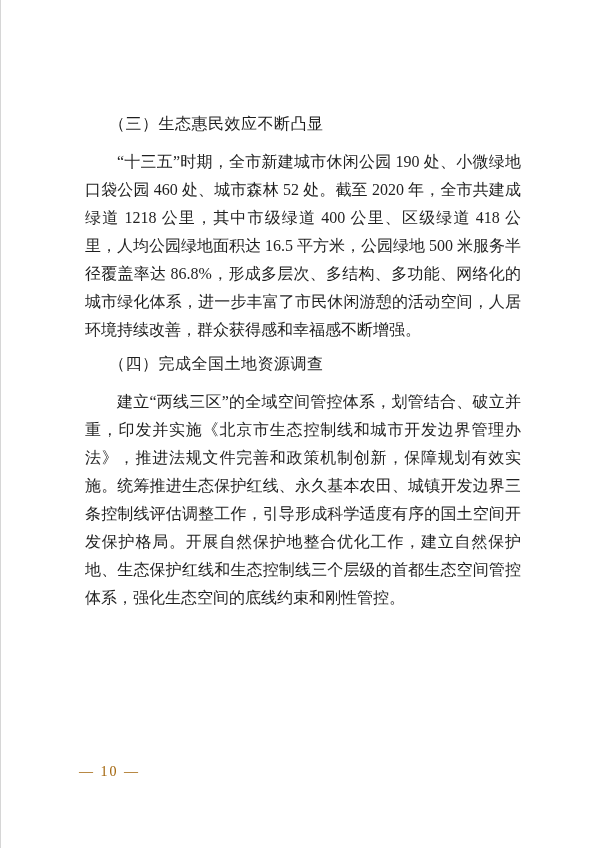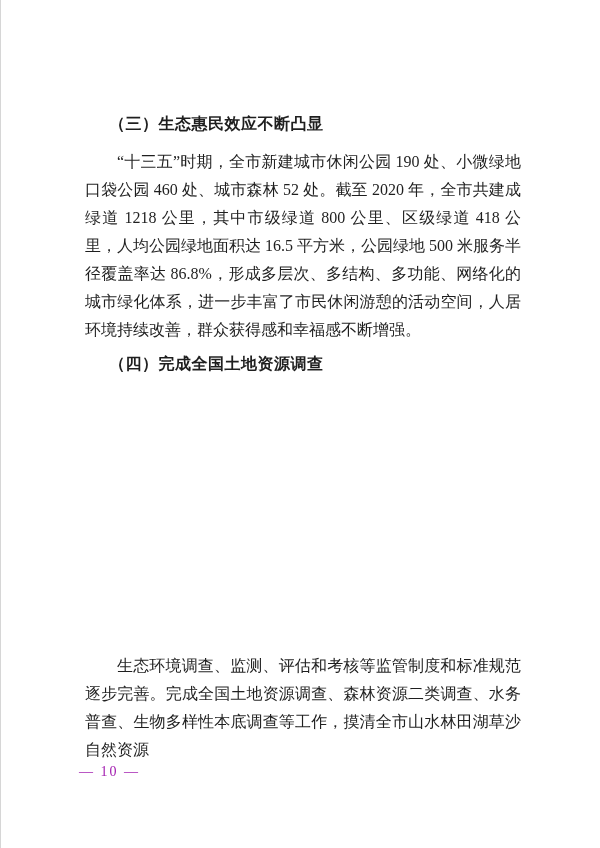--- a/index.html
+++ b/index.html
@@ -18,55 +18,55 @@
     color: #1f1f1f;
     overflow: hidden;
   }
   .sec-heading {
     position: absolute;
     left: 84px;
     width: 436px;
     margin: 0;
     font-size: 16px;
     line-height: 28px;
-    font-weight: bold;
+    font-weight: normal;
     text-indent: 1.5em;
     letter-spacing: 0.5px;
     white-space: nowrap;
   }
   .sec-body {
     position: absolute;
     left: 84px;
     width: 436px;
     margin: 0;
     font-size: 16px;
     line-height: 28px;
     text-align: justify;
     text-indent: 2em;
   }
   .page-footer {
     position: absolute;
     left: 78px;
     top: 762px;
     font-size: 14px;
     line-height: 20px;
-    color: #a21caf;
+    color: #a16207;
     letter-spacing: 2px;
   }
 </style>
 </head>
 <body>
 
 <div class="page">
 
   <h3 class="sec-heading" style="top:110px">（三）生态惠民效应不断凸显</h3>
 
-  <p class="sec-body" style="top:148px">“十三五”时期，全市新建城市休闲公园 190 处、小微绿地口袋公园 460 处、城市森林 52 处。截至 2020 年，全市共建成绿道 1218 公里，其中市级绿道 800 公里、区级绿道 418 公里，人均公园绿地面积达 16.5 平方米，公园绿地 500 米服务半径覆盖率达 86.8%，形成多层次、多结构、多功能、网络化的城市绿化体系，进一步丰富了市民休闲游憩的活动空间，人居环境持续改善，群众获得感和幸福感不断增强。</p>
+  <p class="sec-body" style="top:148px">“十三五”时期，全市新建城市休闲公园 190 处、小微绿地口袋公园 460 处、城市森林 52 处。截至 2020 年，全市共建成绿道 1218 公里，其中市级绿道 400 公里、区级绿道 418 公里，人均公园绿地面积达 16.5 平方米，公园绿地 500 米服务半径覆盖率达 86.8%，形成多层次、多结构、多功能、网络化的城市绿化体系，进一步丰富了市民休闲游憩的活动空间，人居环境持续改善，群众获得感和幸福感不断增强。</p>
 
   <h3 class="sec-heading" style="top:350px">（四）完成全国土地资源调查</h3>
 
+  <p class="sec-body" style="top:388px">建立“两线三区”的全域空间管控体系，划管结合、破立并重，印发并实施《北京市生态控制线和城市开发边界管理办法》，推进法规文件完善和政策机制创新，保障规划有效实施。统筹推进生态保护红线、永久基本农田、城镇开发边界三条控制线评估调整工作，引导形成科学适度有序的国土空间开发保护格局。开展自然保护地整合优化工作，建立自然保护地、生态保护红线和生态控制线三个层级的首都生态空间管控体系，强化生态空间的底线约束和刚性管控。</p>
 
 
-  <p class="sec-body" style="top:652px">生态环境调查、监测、评估和考核等监管制度和标准规范逐步完善。完成全国土地资源调查、森林资源二类调查、水务普查、生物多样性本底调查等工作，摸清全市山水林田湖草沙自然资源</p>
 
   <div class="page-footer">— 10 —</div>
 
 </div>
 
 </body></html>

